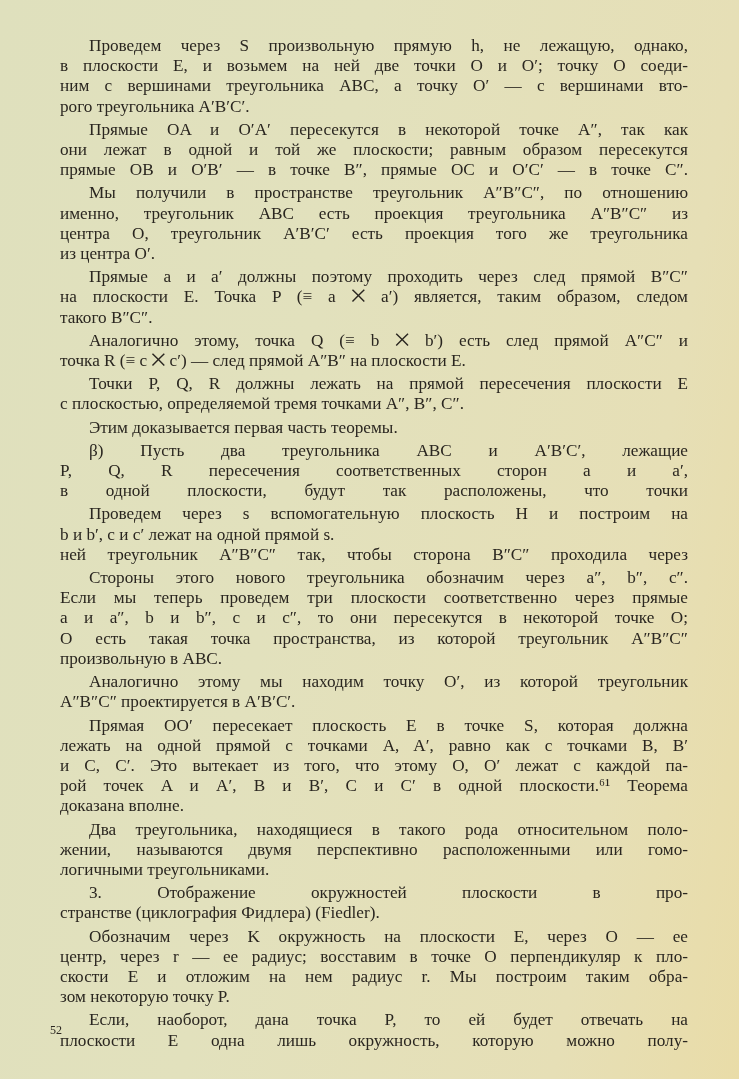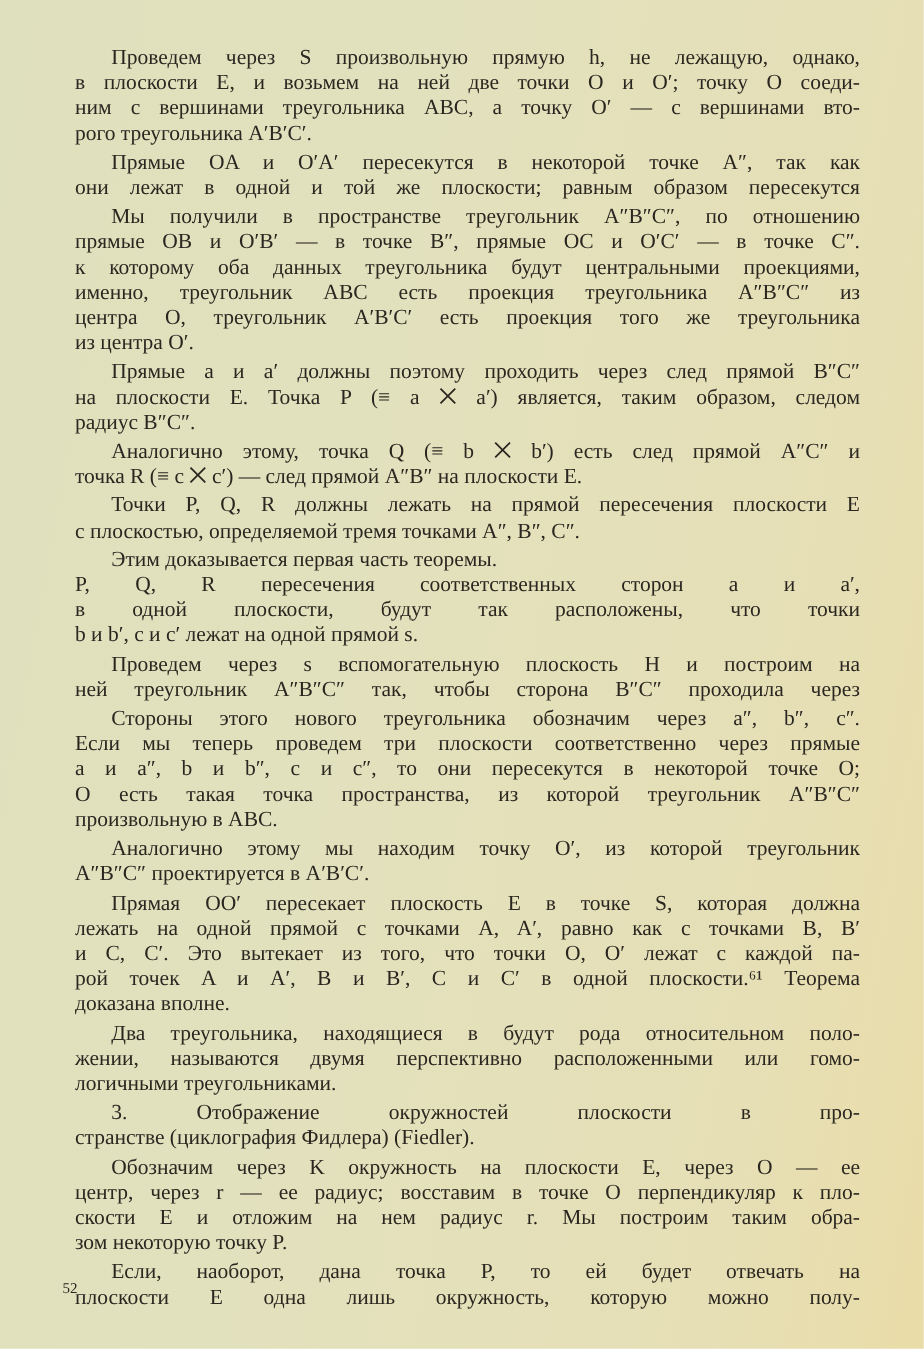--- a/index.html
+++ b/index.html
@@ -23,52 +23,52 @@
 </head>
 <body>
 
 <div class="page" id="page-body">
     <span class="line ind">Проведем через S произвольную прямую h, не лежащую, однако,</span>
     <span class="line">в плоскости E, и возьмем на ней две точки O и O′; точку O соеди-</span>
     <span class="line">ним с вершинами треугольника ABC, а точку O′ — с вершинами вто-</span>
     <span class="line last">рого треугольника A′B′C′.</span>
     <span class="line ind" style="margin-top: 3px;">Прямые OA и O′A′ пересекутся в некоторой точке A″, так как</span>
     <span class="line">они лежат в одной и той же плоскости; равным образом пересекутся</span>
+    <span class="line">прямые OB и O′B′ — в точке B″, прямые OC и O′C′ — в точке C″.</span>
     <span class="line ind" style="margin-top: 3px;">Мы получили в пространстве треугольник A″B″C″, по отношению</span>
-    <span class="line">прямые OB и O′B′ — в точке B″, прямые OC и O′C′ — в точке C″.</span>
-    <span class="line">к которому оба данных треугольника будут центральными проекциями,</span>
     <span class="line">именно, треугольник ABC есть проекция треугольника A″B″C″ из</span>
     <span class="line">центра O, треугольник A′B′C′ есть проекция того же треугольника</span>
     <span class="line last">из центра O′.</span>
     <span class="line ind" style="margin-top: 3px;">Прямые a и a′ должны поэтому проходить через след прямой B″C″</span>
     <span class="line">на плоскости E. Точка P (≡ a ⨉ a′) является, таким образом, следом</span>
-    <span class="line last">радиус B″C″.</span>
+    <span class="line last">такого B″C″.</span>
     <span class="line ind" style="margin-top: 3px;">Аналогично этому, точка Q (≡ b ⨉ b′) есть след прямой A″C″ и</span>
     <span class="line last">точка R (≡ c ⨉ c′) — след прямой A″B″ на плоскости E.</span>
     <span class="line ind" style="margin-top: 3px;">Точки P, Q, R должны лежать на прямой пересечения плоскости E</span>
     <span class="line last">с плоскостью, определяемой тремя точками A″, B″, C″.</span>
     <span class="line last ind" style="margin-top: 3px;">Этим доказывается первая часть теоремы.</span>
+    <span class="line ind" style="margin-top: 3px;">β) Пусть два треугольника ABC и A′B′C′, лежащие</span>
     <span class="line">P, Q, R пересечения соответственных сторон a и a′,</span>
     <span class="line">в одной плоскости, будут так расположены, что точки</span>
+    <span class="line ind" style="margin-top: 3px;">Проведем через s вспомогательную плоскость H и построим на</span>
     <span class="line last">b и b′, c и c′ лежат на одной прямой s.</span>
-    <span class="line ind" style="margin-top: 3px;">Проведем через s вспомогательную плоскость H и построим на</span>
     <span class="line">ней треугольник A″B″C″ так, чтобы сторона B″C″ проходила через</span>
     <span class="line ind" style="margin-top: 3px;">Стороны этого нового треугольника обозначим через a″, b″, c″.</span>
     <span class="line">Если мы теперь проведем три плоскости соответственно через прямые</span>
     <span class="line">a и a″, b и b″, c и c″, то они пересекутся в некоторой точке O;</span>
     <span class="line">O есть такая точка пространства, из которой треугольник A″B″C″</span>
     <span class="line last">произвольную в ABC.</span>
     <span class="line ind" style="margin-top: 3px;">Аналогично этому мы находим точку O′, из которой треугольник</span>
     <span class="line last">A″B″C″ проектируется в A′B′C′.</span>
     <span class="line ind" style="margin-top: 3px;">Прямая OO′ пересекает плоскость E в точке S, которая должна</span>
     <span class="line">лежать на одной прямой с точками A, A′, равно как с точками B, B′</span>
-    <span class="line">и C, C′. Это вытекает из того, что точки O, O′ лежат с каждой па-</span>
+    <span class="line">и C, C′. Это вытекает из того, что этому O, O′ лежат с каждой па-</span>
     <span class="line">рой точек A и A′, B и B′, C и C′ в одной плоскости.⁶¹ Теорема</span>
     <span class="line last">доказана вполне.</span>
-    <span class="line ind" style="margin-top: 3px;">Два треугольника, находящиеся в будут рода относительном поло-</span>
+    <span class="line ind" style="margin-top: 3px;">Два треугольника, находящиеся в такого рода относительном поло-</span>
     <span class="line">жении, называются двумя перспективно расположенными или гомо-</span>
     <span class="line last">логичными треугольниками.</span>
     <span class="line ind" style="margin-top: 3px;">3. Отображение окружностей плоскости в про-</span>
     <span class="line last">странстве (циклография Фидлера) (Fiedler).</span>
     <span class="line ind" style="margin-top: 3px;">Обозначим через K окружность на плоскости E, через O — ее</span>
     <span class="line">центр, через r — ее радиус; восставим в точке O перпендикуляр к пло-</span>
     <span class="line">скости E и отложим на нем радиус r. Мы построим таким обра-</span>
     <span class="line last">зом некоторую точку P.</span>
     <span class="line ind" style="margin-top: 3px;">Если, наоборот, дана точка P, то ей будет отвечать на</span>
     <span class="line">плоскости E одна лишь окружность, которую можно полу-</span>

